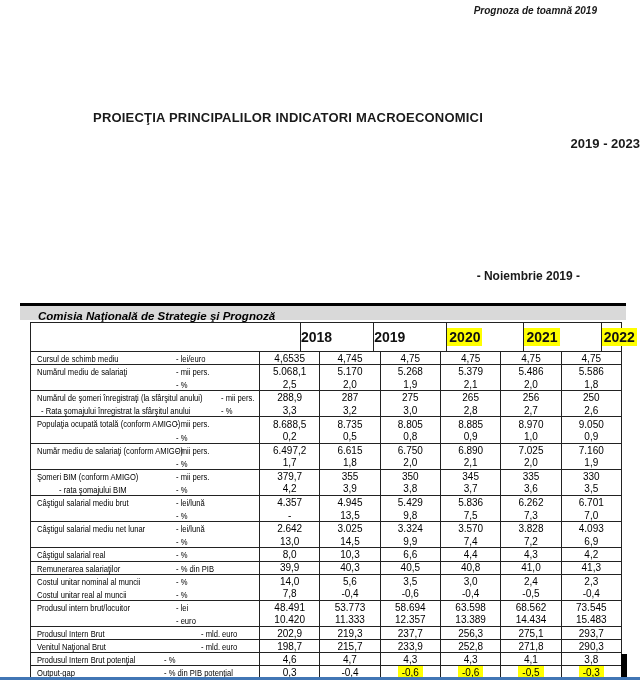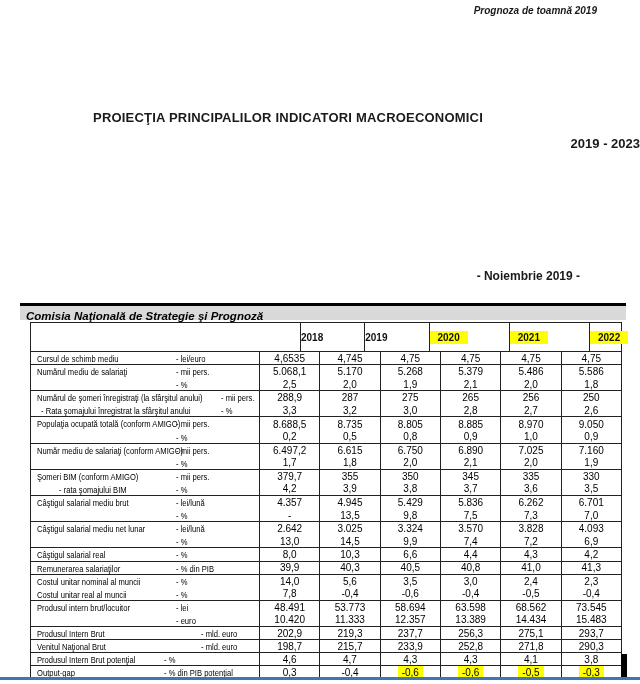--- a/index.html
+++ b/index.html
@@ -11,30 +11,30 @@
 
   .doc-title{position:absolute;top:110px;left:0;width:576px;text-align:center;
              font-size:13px;font-weight:bold;letter-spacing:.2px;color:#1a1a1a;}
   .doc-title-years{position:absolute;top:136px;left:0;width:640px;text-align:right;
              font-size:13px;font-weight:bold;color:#1a1a1a;}
   .doc-subtitle{position:absolute;top:269px;left:0;width:580px;text-align:right;
              font-size:12px;font-weight:bold;color:#1a1a1a;}
 
   .org-band{position:absolute;top:303px;left:20px;width:606px;height:17px;
             background:var(--band-bg,#d9d9d9);border-top:3px solid #000;
-            line-height:17px;padding-left:6px;box-sizing:border-box;}
+            line-height:17px;padding-left:18px;box-sizing:border-box;}
   .org-band span{font-size:11.5px;font-weight:bold;font-style:italic;color:#000;}
 
   .tbl{position:absolute;top:322px;left:30px;width:592px;
        border:1px solid #222;box-sizing:border-box;background:#fff;}
   .hdr{display:flex;height:28px;border-bottom:1px solid #222;}
   .hdr .lblcell{flex:0 0 228px;}
   .hdr .ycell{flex:1 1 0;border-left:1px solid #222;display:flex;align-items:center;
-              justify-content:flex-end;font-size:10px;font-weight:bold;margin-left:41px;}
-  .hdr .ycell .yhl{background:var(--hl,#ffff00);padding:1px 8px;}
+              justify-content:flex-end;font-size:14px;font-weight:bold;margin-left:41px;}
+  .hdr .ycell .yhl{background:var(--hl,#ffff00);padding:1px 2px;}
 
   .row{display:flex;height:13.1px;box-sizing:border-box;}
   .row.sep{border-bottom:1px solid #222;}
   .lblcell{flex:0 0 228px;position:relative;overflow:visible;white-space:nowrap;}
   .lbl{position:absolute;left:6px;top:0;line-height:13px;font-size:9.5px;
        transform:scaleX(.8);transform-origin:0 50%;white-space:nowrap;color:#000;}
   .unit{position:absolute;top:0;line-height:13px;font-size:9.5px;
         transform:scaleX(.8);transform-origin:0 50%;white-space:nowrap;color:#000;}
   .vcell{flex:1 1 0;border-left:1px solid #222;display:flex;align-items:center;
          justify-content:center;font-size:10px;line-height:13px;color:#000;}

